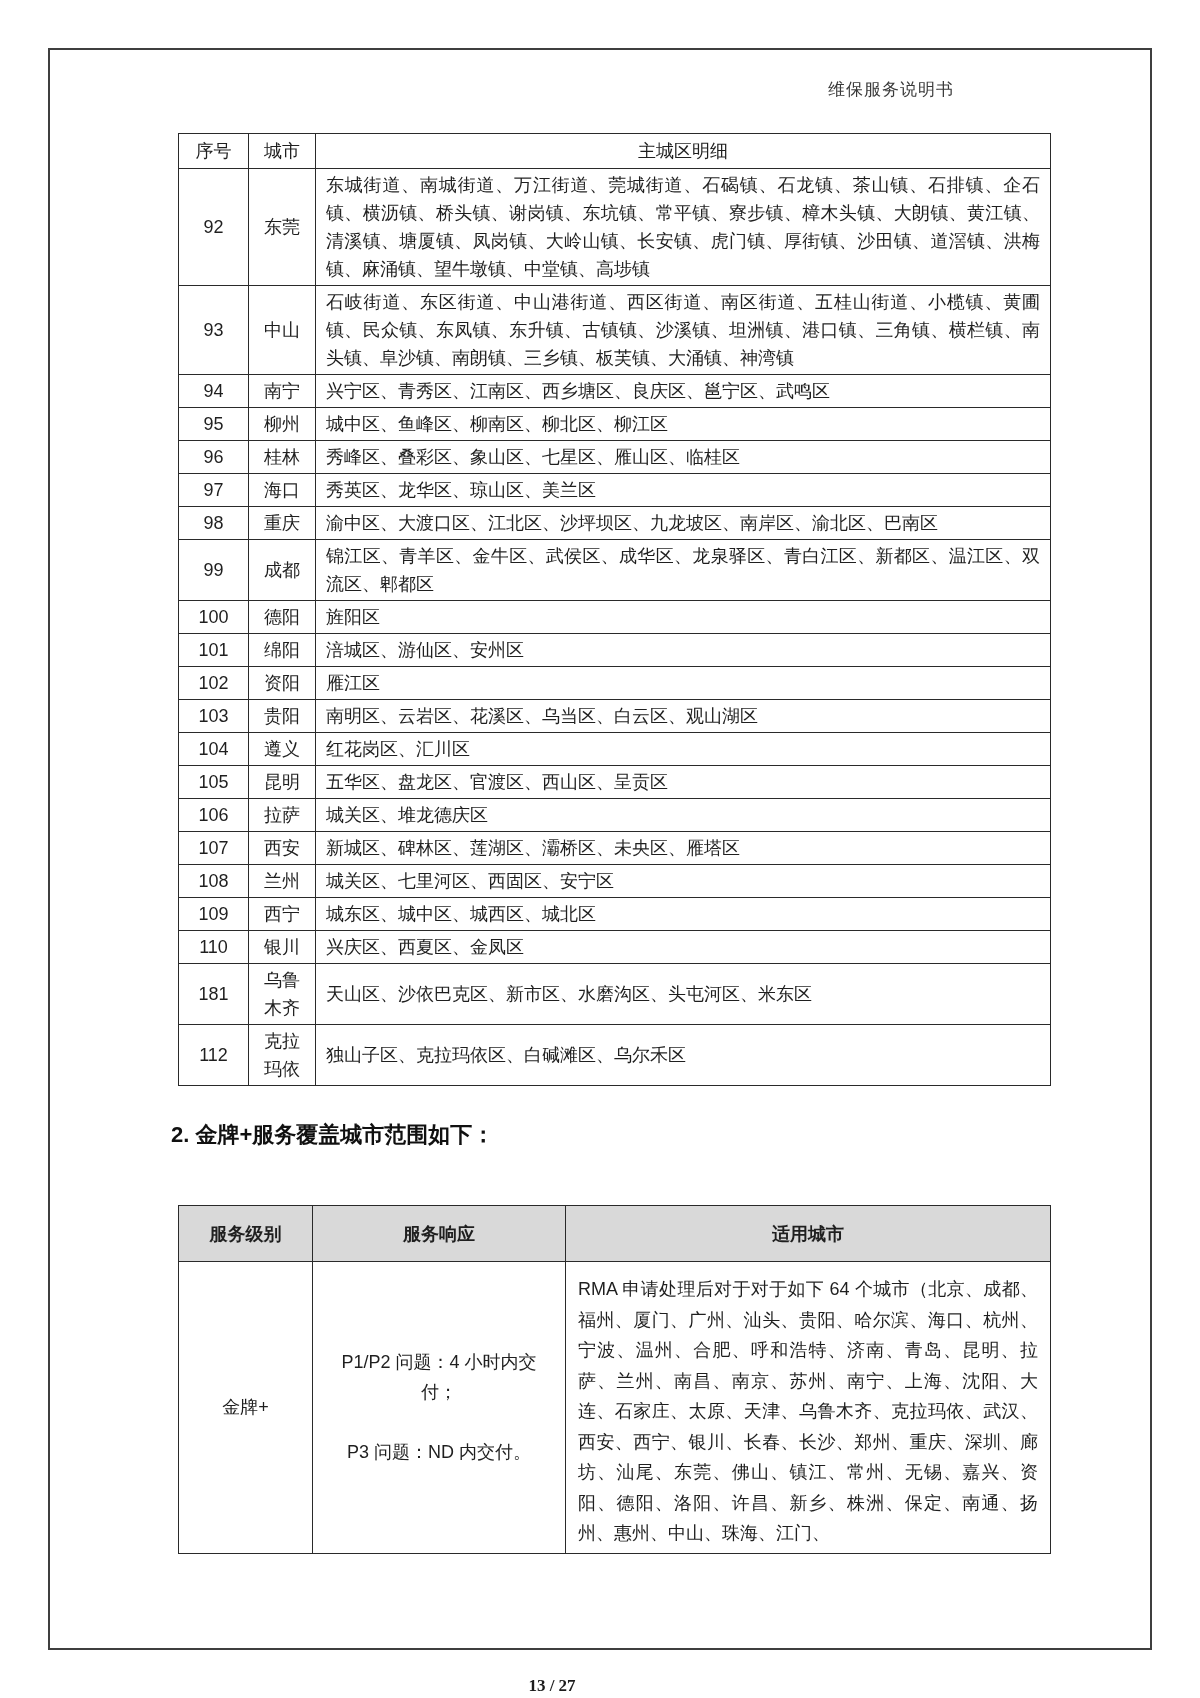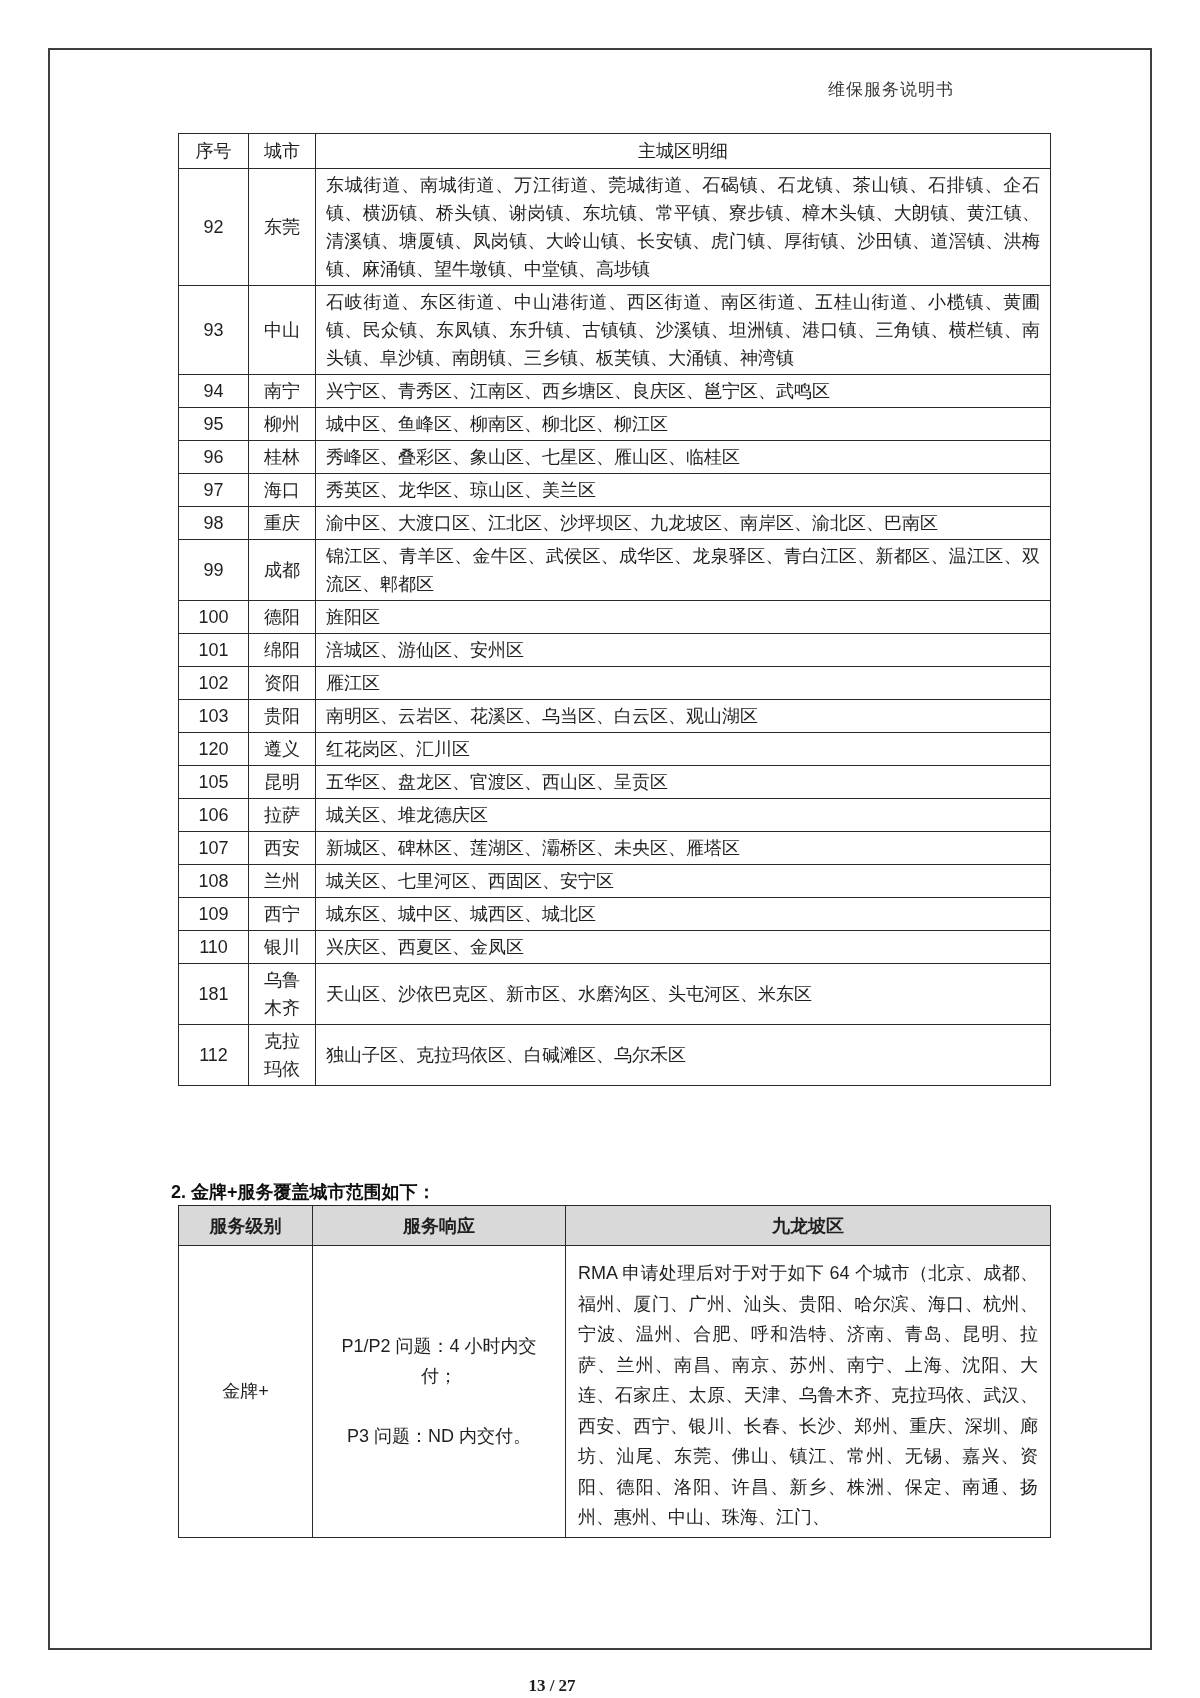--- a/index.html
+++ b/index.html
@@ -30,31 +30,31 @@
   table.t1 th {
     font-weight:normal; text-align:center;
     padding:5px 4px; font-size:18px;
   }
   table.t1 td { line-height:28px; }
   table.t1 td.no   { text-align:center; padding:2px 0; }
   table.t1 td.city { text-align:center; padding:2px 8px;margin-top:45px; }
   table.t1 td.det  { text-align:left;  padding:2px 10px; text-align:justify; }
   
   .section-heading {
-    position:absolute; left:171px; top:1180px;
-    font-size:18px; font-weight:bold; color:#101010;
+    position:absolute; left:171px; top:1120px;
+    font-size:22px; font-weight:bold; color:#101010;
   }
   
   table.t2 {
     position:absolute; left:178px; top:1205px; width:873px;
     border-collapse:collapse; table-layout:fixed;
     font-size:18px; color:#1f1f1f;
   }
   table.t2 th, table.t2 td { border:1.5px solid #2a2a2a; box-sizing:border-box; }
-  table.t2 th { font-weight:bold; height:40px; text-align:center; font-size:18px; }
+  table.t2 th { font-weight:bold; height:56px; text-align:center; font-size:18px; }
   table.t2 td { height:216px; vertical-align:middle; overflow:hidden; }
   td.level-cell { text-align:center; }
   td.response-cell { text-align:center; padding:20px 12px; line-height:30px; }
   td.response-cell .resp-line2 { margin-top:30px; }
   td.cities-cell {
     vertical-align:top; padding:12px 12px 4px 12px;
     line-height:30.5px; text-align:justify;
   }
   
   .page-footer {
@@ -139,21 +139,21 @@
         <td class="no">102</td>
         <td class="city">资阳</td>
         <td class="det">雁江区</td>
       </tr>
       <tr>
         <td class="no">103</td>
         <td class="city">贵阳</td>
         <td class="det">南明区、云岩区、花溪区、乌当区、白云区、观山湖区</td>
       </tr>
       <tr>
-        <td class="no">120</td>
+        <td class="no">104</td>
         <td class="city">遵义</td>
         <td class="det">红花岗区、汇川区</td>
       </tr>
       <tr>
         <td class="no">105</td>
         <td class="city">昆明</td>
         <td class="det">五华区、盘龙区、官渡区、西山区、呈贡区</td>
       </tr>
       <tr>
         <td class="no">106</td>
@@ -198,21 +198,21 @@
 <table class="t2">
   <colgroup>
     <col style="width:134px">
       <col style="width:253px">
       <col>
   </colgroup>
   <thead>
     <tr>
       <th style="background: rgb(217, 217, 217);">服务级别</th>
       <th style="background: rgb(217, 217, 217);">服务响应</th>
-      <th style="background: rgb(217, 217, 217);">九龙坡区</th>
+      <th style="background: rgb(217, 217, 217);">适用城市</th>
     </tr>
   </thead>
   <tbody>
     <tr>
       <td class="level-cell">金牌+</td>
       <td class="response-cell">
         <div class="resp-line1">P1/P2 问题：4 小时内交付；</div>
         <div class="resp-line2">P3 问题：ND 内交付。</div>
       </td>
       <td class="cities-cell">RMA 申请处理后对于对于如下 64 个城市（北京、成都、福州、厦门、广州、汕头、贵阳、哈尔滨、海口、杭州、宁波、温州、合肥、呼和浩特、济南、青岛、昆明、拉萨、兰州、南昌、南京、苏州、南宁、上海、沈阳、大连、石家庄、太原、天津、乌鲁木齐、克拉玛依、武汉、西安、西宁、银川、长春、长沙、郑州、重庆、深圳、廊坊、汕尾、东莞、佛山、镇江、常州、无锡、嘉兴、资阳、德阳、洛阳、许昌、新乡、株洲、保定、南通、扬州、惠州、中山、珠海、江门、</td>

